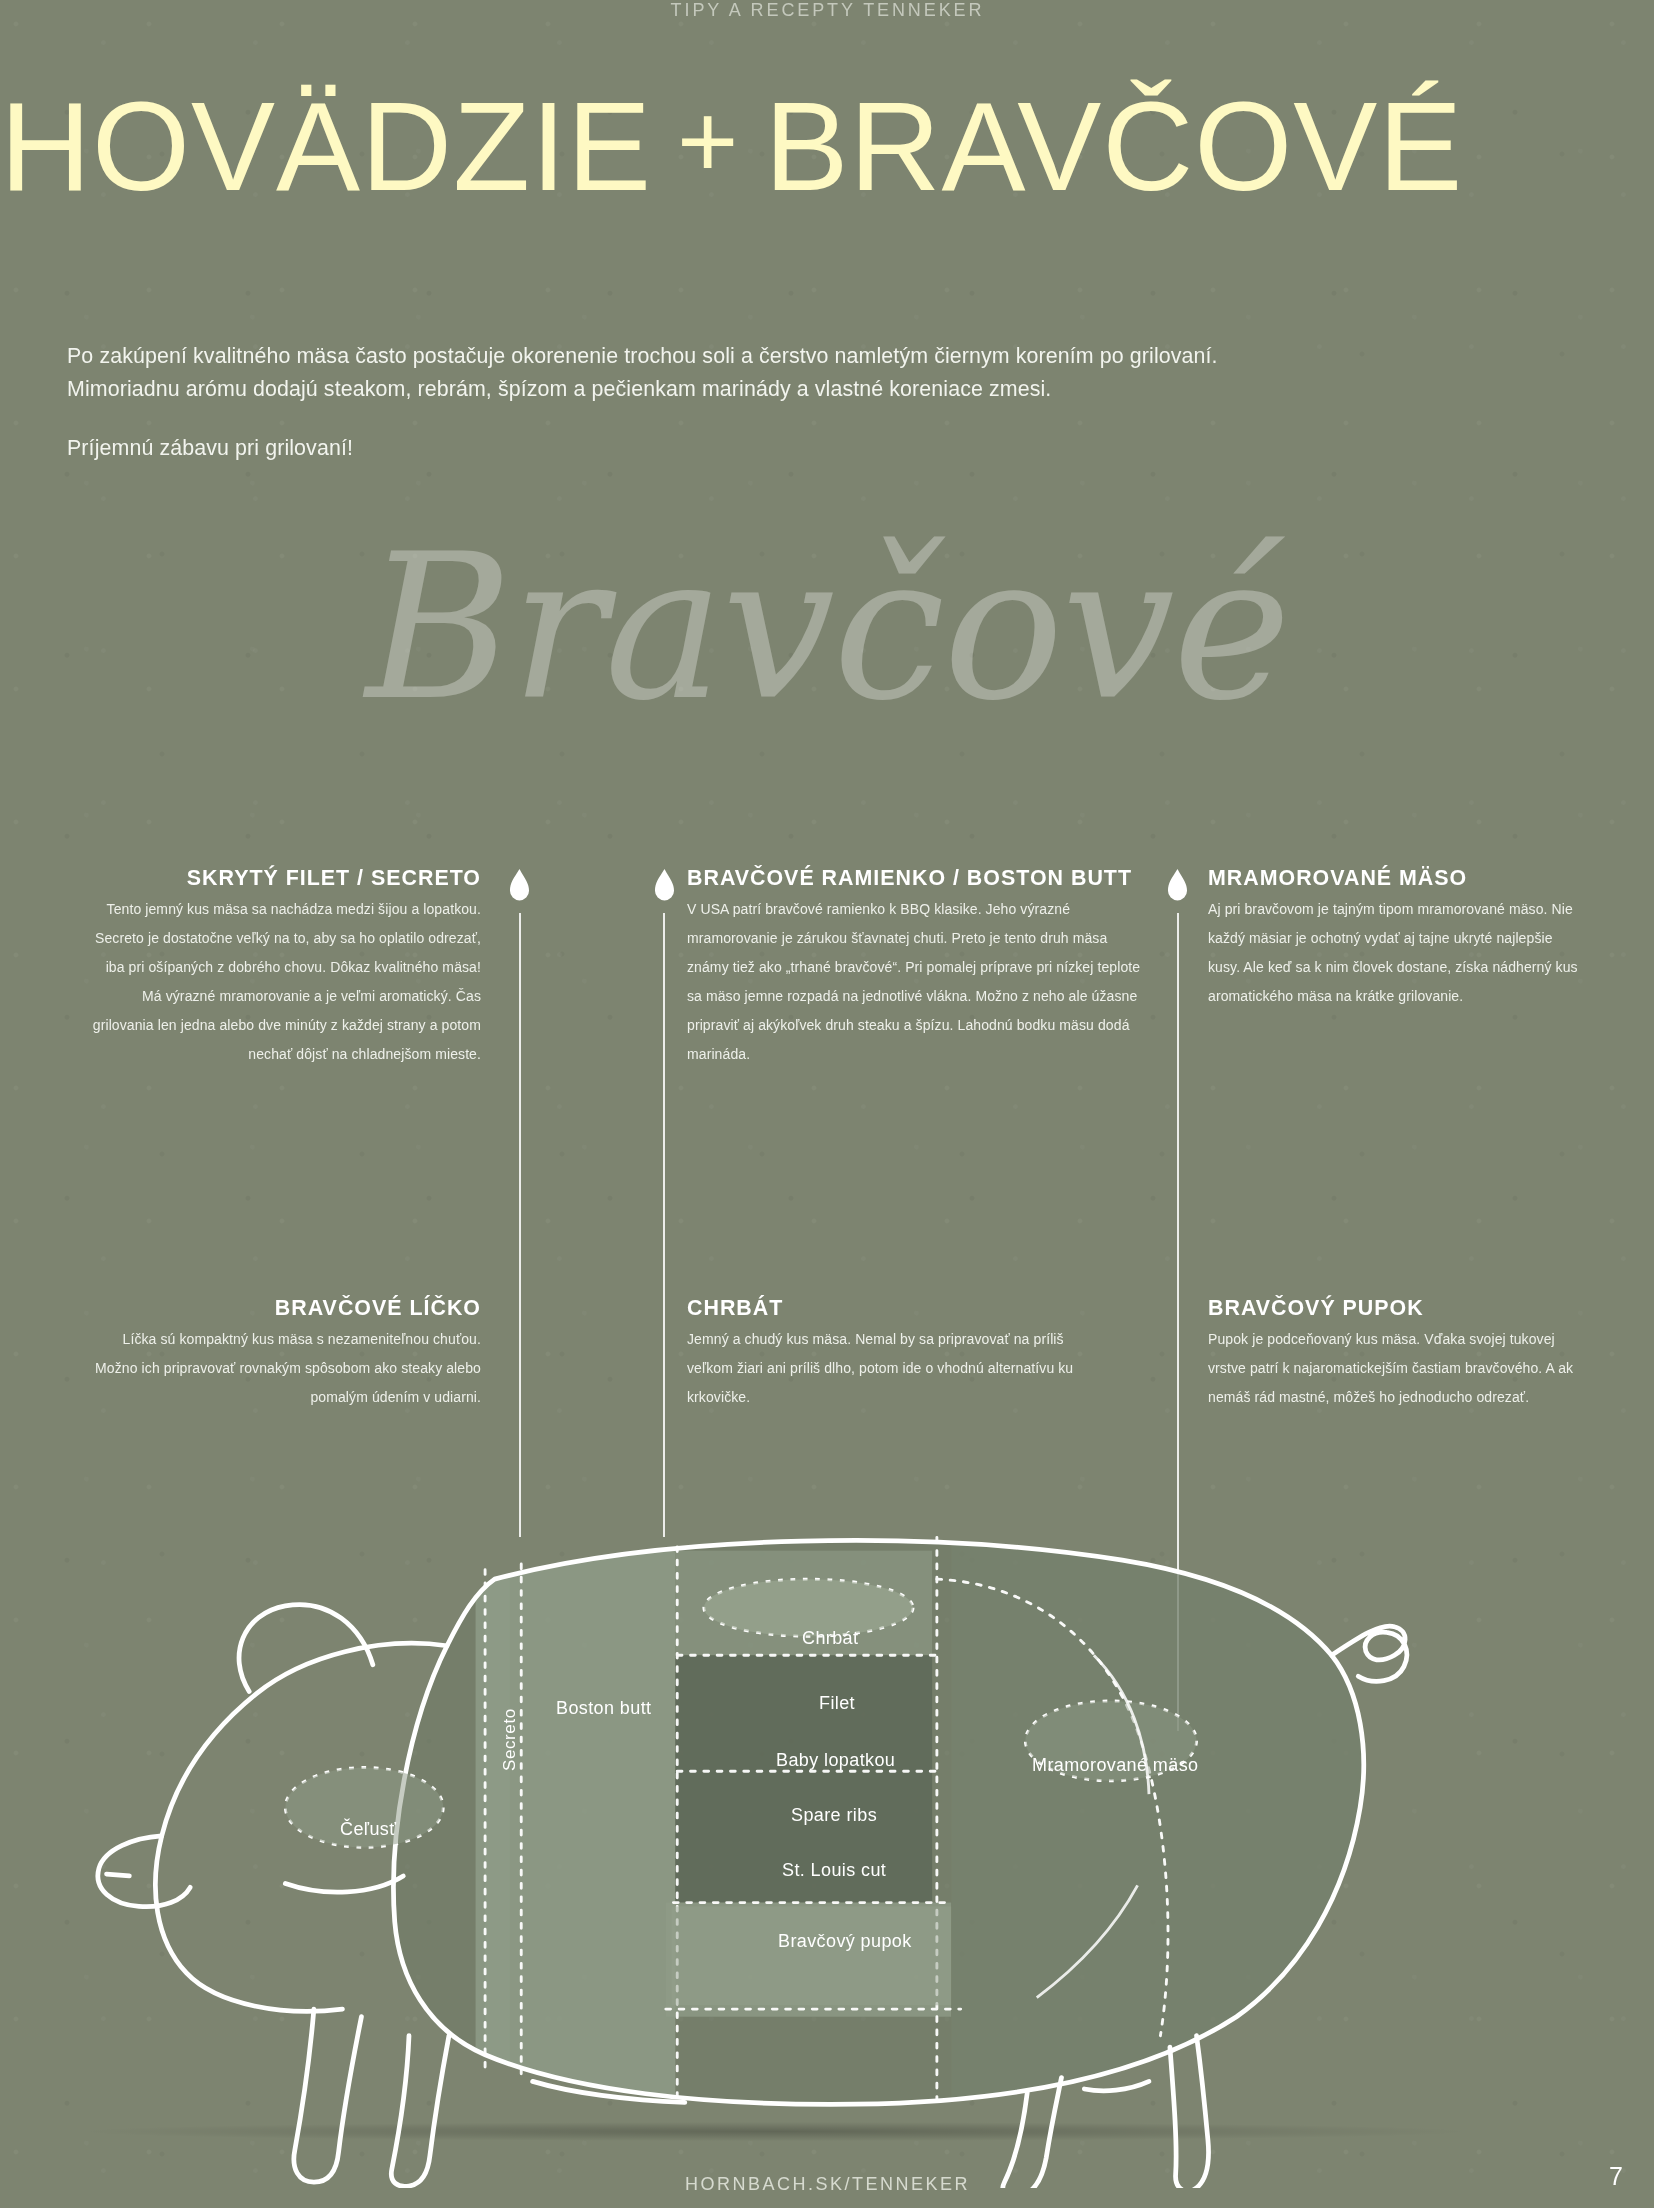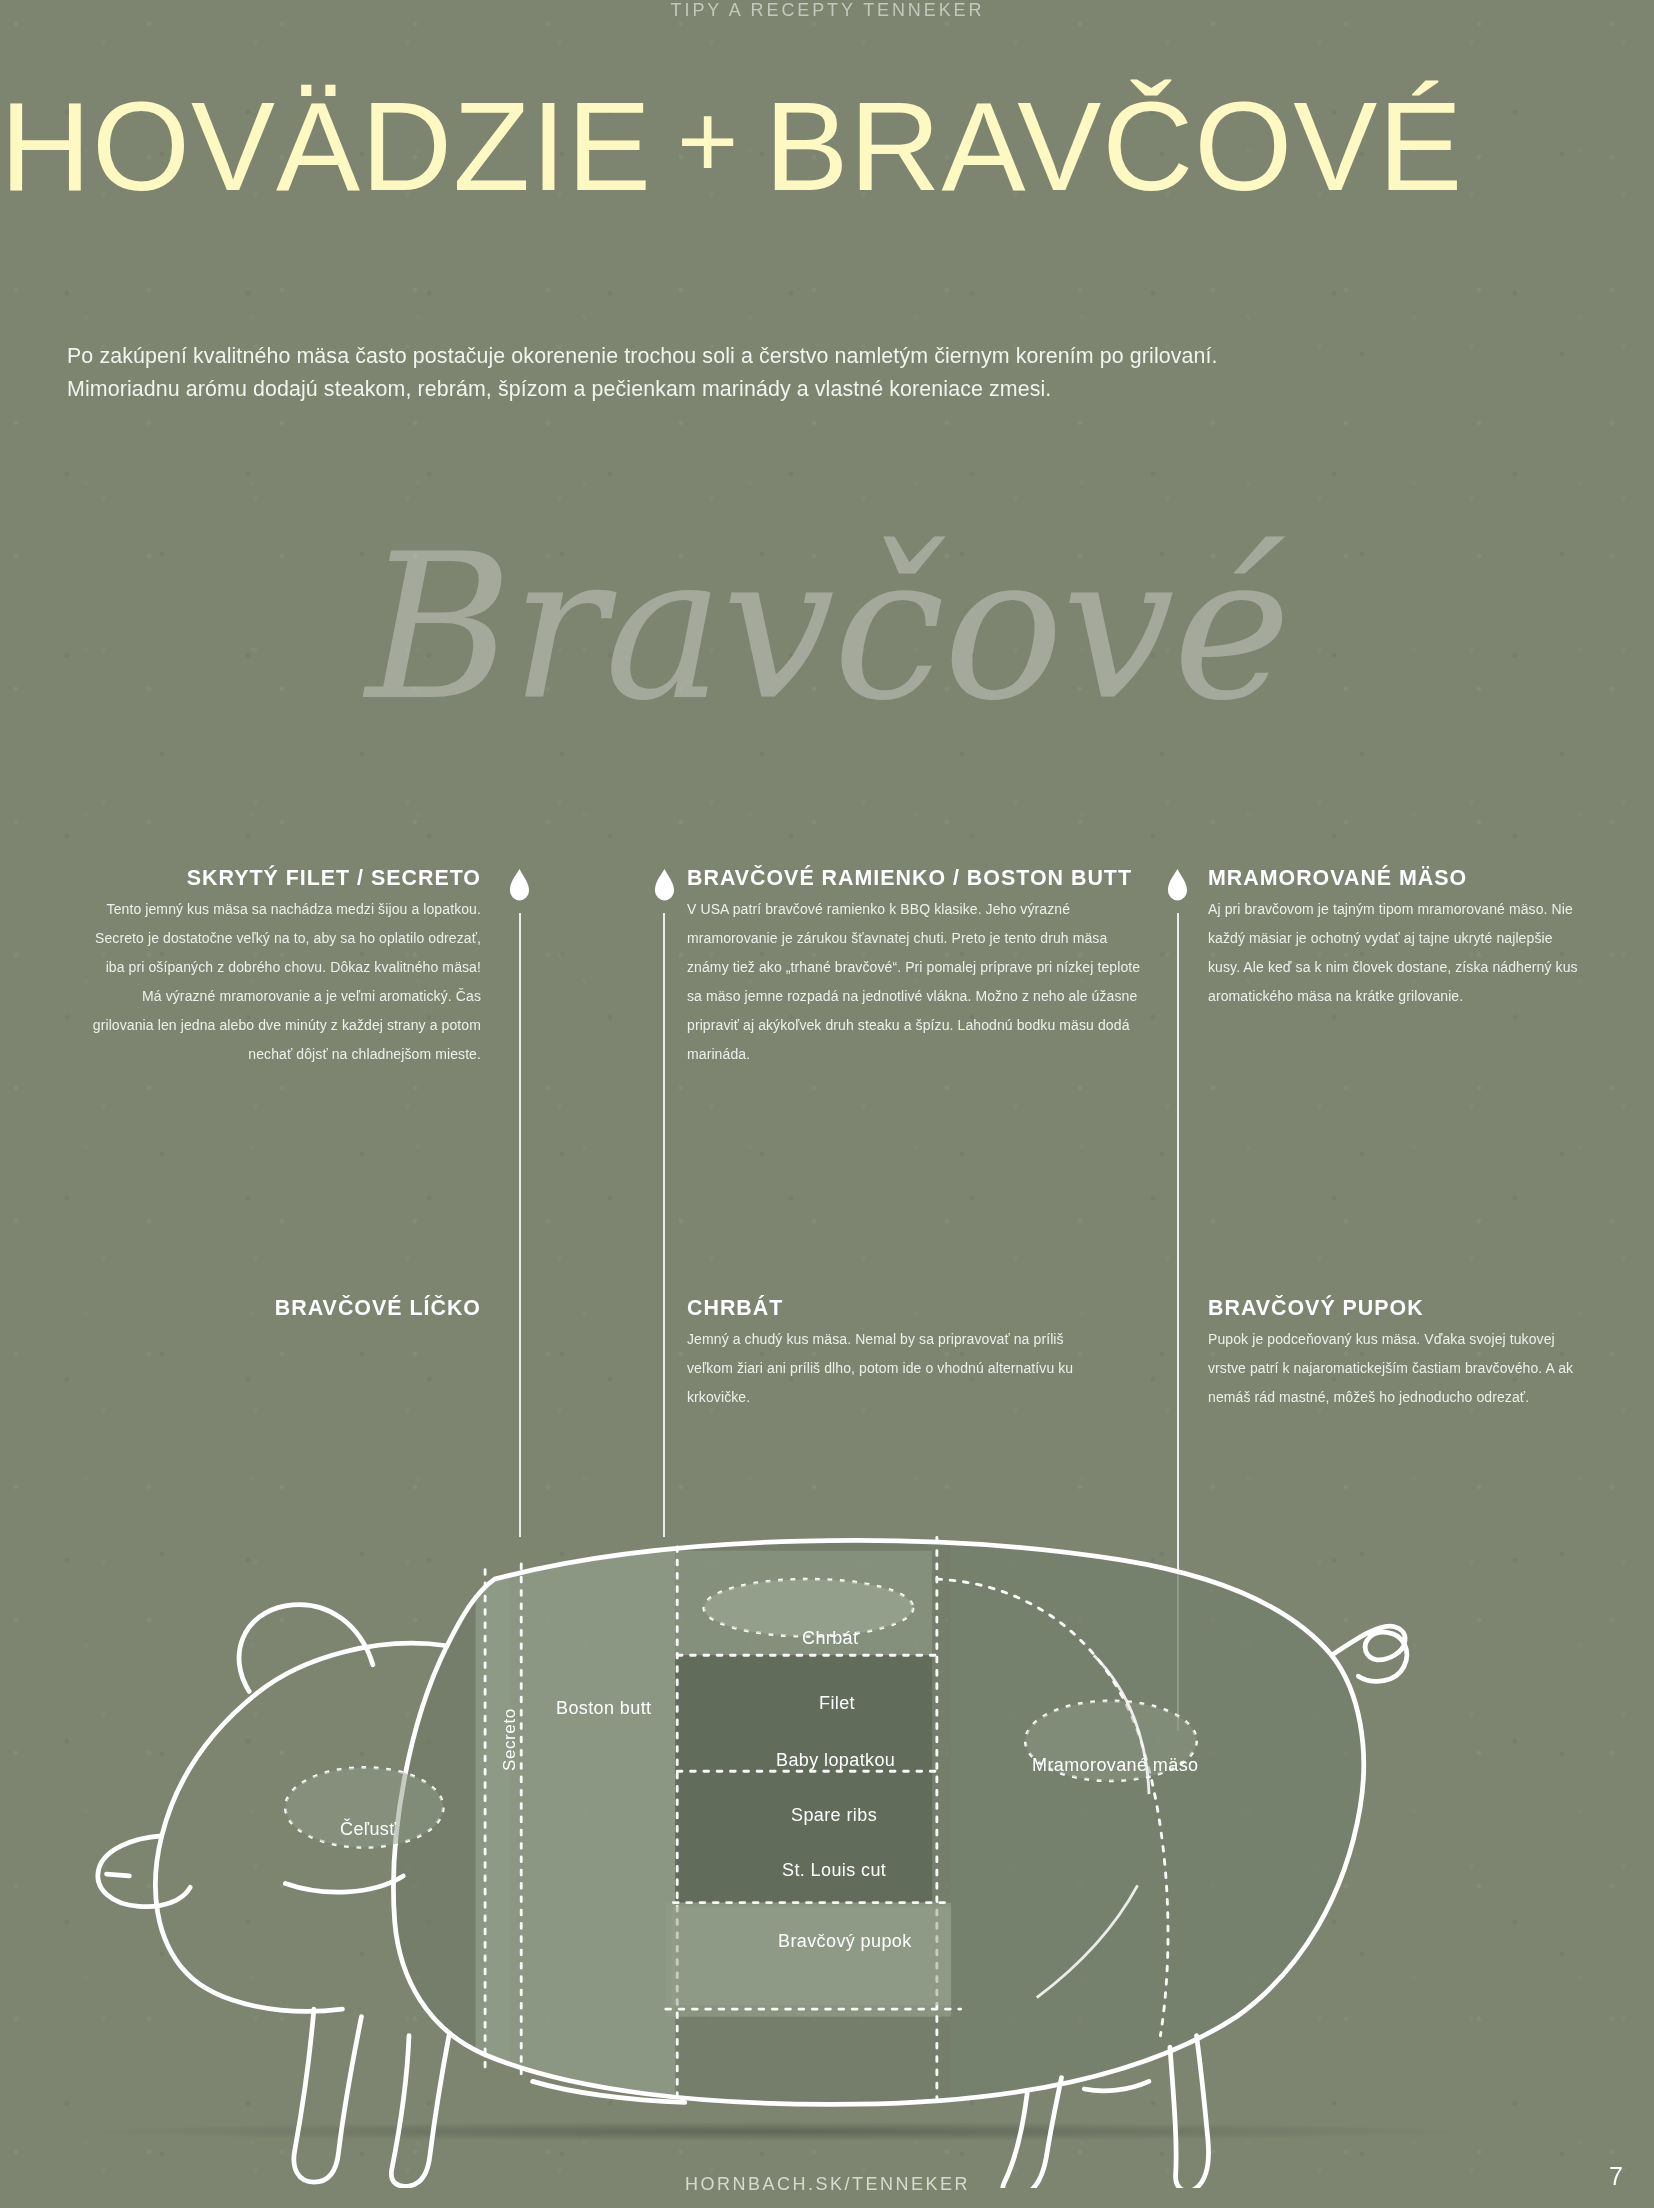--- a/index.html
+++ b/index.html
@@ -200,20 +200,21 @@
 
   <div class="eyebrow">TIPY A RECEPTY TENNEKER</div>
 
   <div class="hero-title">
     <span>HOVÄDZIE</span><span class="plus">+</span><span>BRAVČOVÉ</span>
   </div>
 
   <div class="intro">
     <p>Po zakúpení kvalitného mäsa často postačuje okorenenie trochou soli a čerstvo namletým čiernym korením po grilovaní.</p>
     <p>Mimoriadnu arómu dodajú steakom, rebrám, špízom a pečienkam marinády a vlastné koreniace zmesi.</p>
+    <p class="spaced">Príjemnú zábavu pri grilovaní!</p>
   </div>
 
   <div class="script-word">Bravčové</div>
 
   <div class="flame" style="left:507px; top:868px;">
     <svg viewBox="0 0 26 42">
         <path d="M13 1 C7 11 3 15 3 24 a10 10 0 0 0 20 0 C23 16 19 12 13 1 Z" fill="#ffffff"></path>
       </svg>
   </div>
   <div class="flame" style="left:652px; top:868px;">
@@ -241,20 +242,21 @@
     <p class="block-body">V USA patrí bravčové ramienko k BBQ klasike. Jeho výrazné mramorovanie je zárukou šťavnatej chuti. Preto je tento druh mäsa známy tiež ako „trhané bravčové“. Pri pomalej príprave pri nízkej teplote sa mäso jemne rozpadá na jednotlivé vlákna. Možno z neho ale úžasne pripraviť aj akýkoľvek druh steaku a špízu. Lahodnú bodku mäsu dodá marináda.</p>
   </div>
 
   <div class="col-block" style="left:1208px; top:864px; width:380px;">
     <h3 class="block-title">MRAMOROVANÉ MÄSO</h3>
     <p class="block-body">Aj pri bravčovom je tajným tipom mramorované mäso. Nie každý mäsiar je ochotný vydať aj tajne ukryté najlepšie kusy. Ale keď sa k nim človek dostane, získa nádherný kus aromatického mäsa na krátke grilovanie.</p>
   </div>
 
   <div class="col-block right-align" style="left:86px; top:1294px; width:395px;">
     <h3 class="block-title">BRAVČOVÉ LÍČKO</h3>
+    <p class="block-body">Líčka sú kompaktný kus mäsa s nezameniteľnou chuťou. Možno ich pripravovať rovnakým spôsobom ako steaky alebo pomalým údením v udiarni.</p>
   </div>
 
   <div class="col-block" style="left:687px; top:1294px; width:399px;">
     <h3 class="block-title">CHRBÁT</h3>
     <p class="block-body">Jemný a chudý kus mäsa. Nemal by sa pripravovať na príliš veľkom žiari ani príliš dlho, potom ide o vhodnú alternatívu ku krkovičke.</p>
   </div>
 
   <div class="col-block" style="left:1208px; top:1294px; width:380px;">
     <h3 class="block-title">BRAVČOVÝ PUPOK</h3>
     <p class="block-body">Pupok je podceňovaný kus mäsa. Vďaka svojej tukovej vrstve patrí k najaromatickejším častiam bravčového. A ak nemáš rád mastné, môžeš ho jednoducho odrezať.</p>

